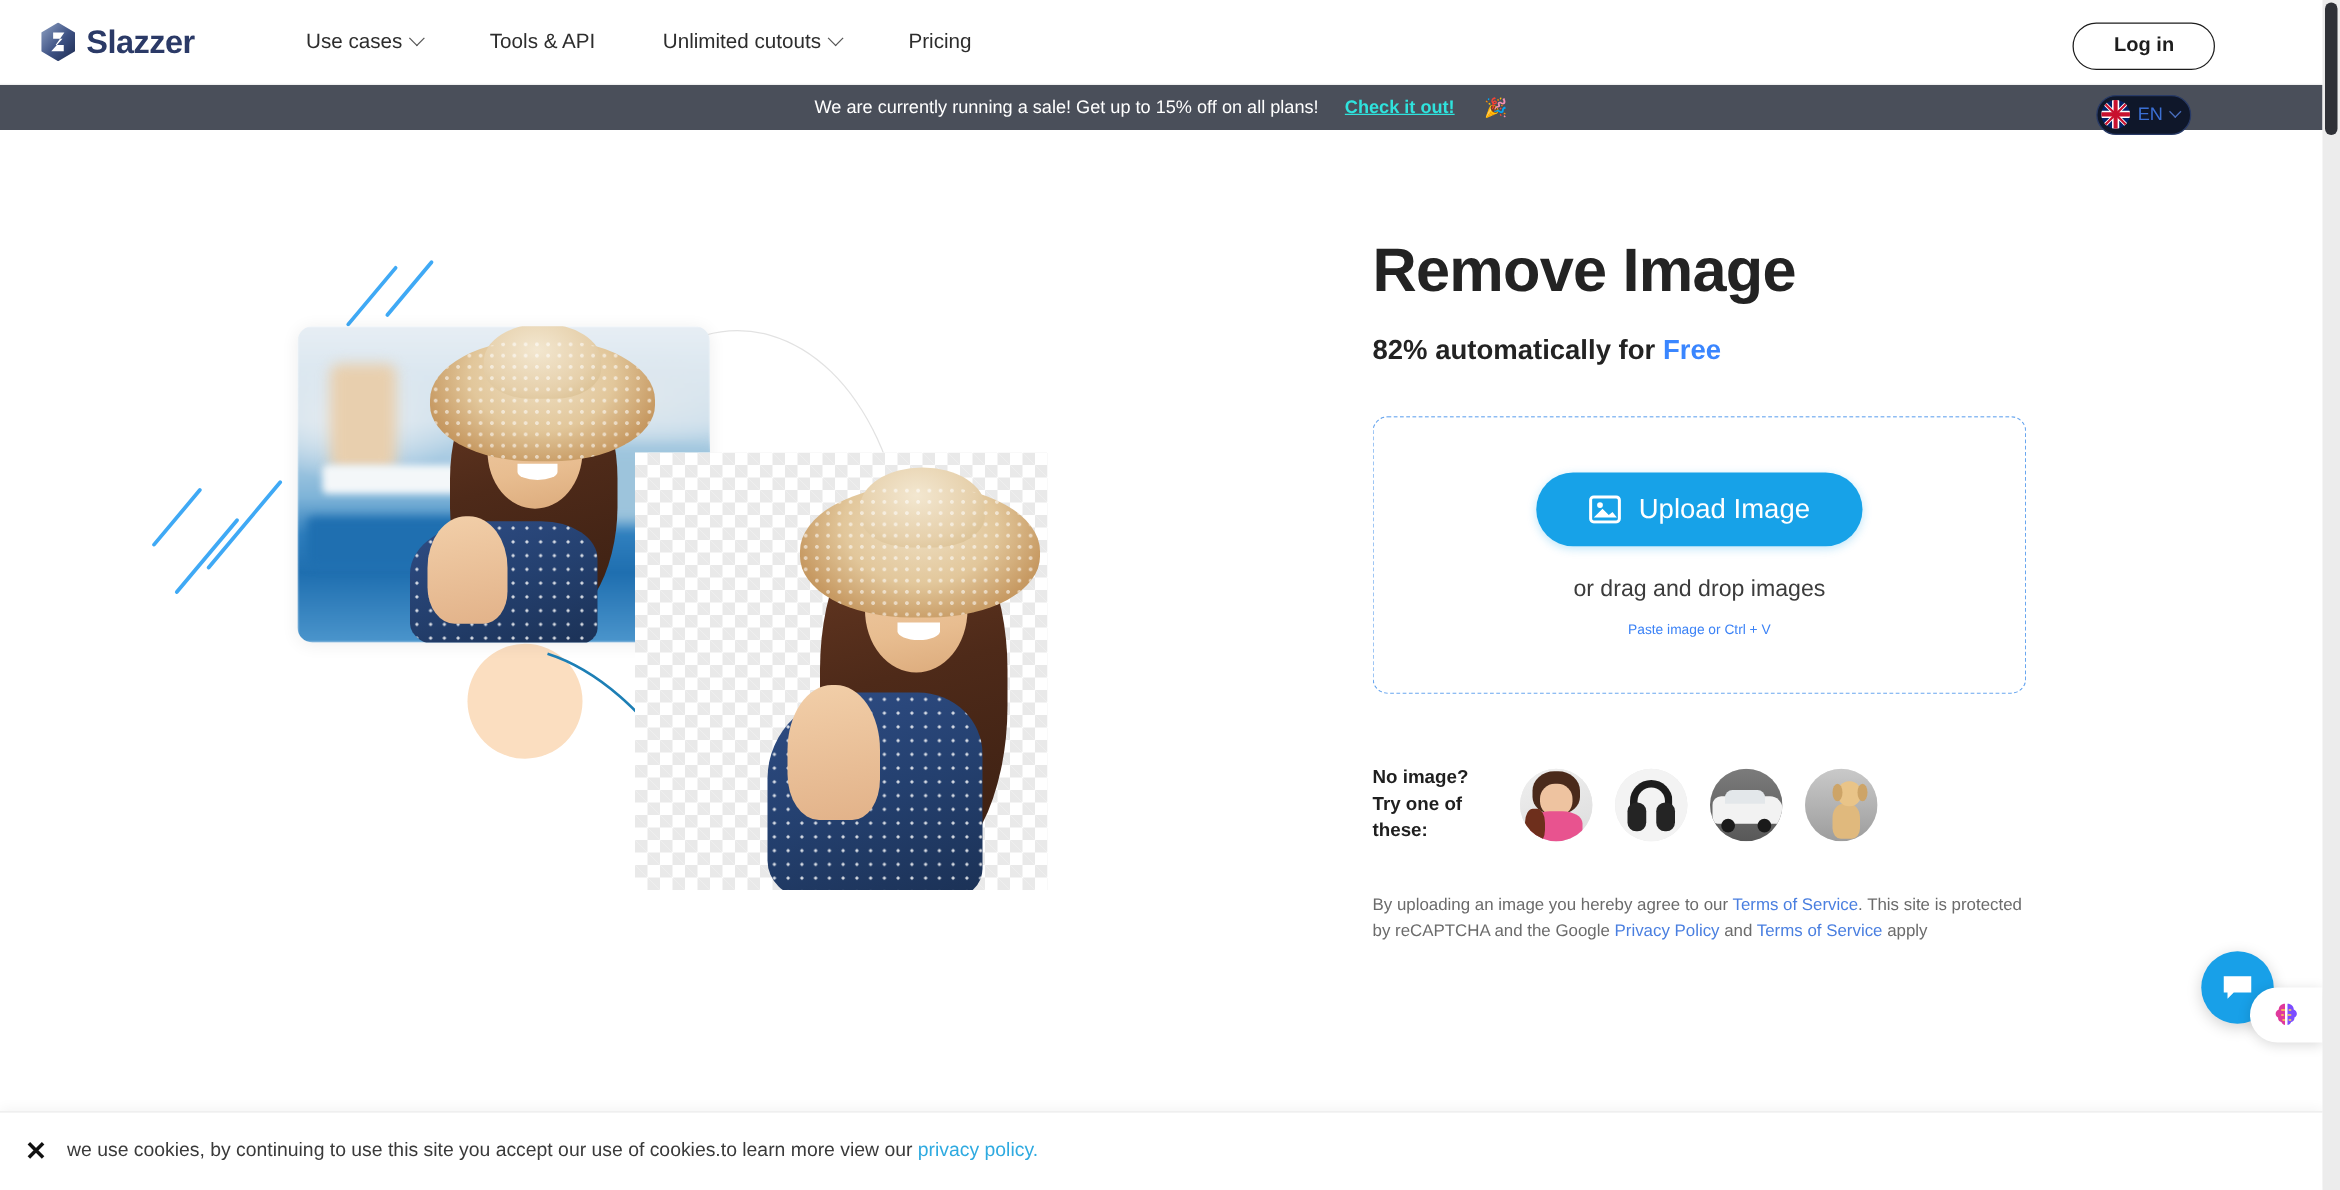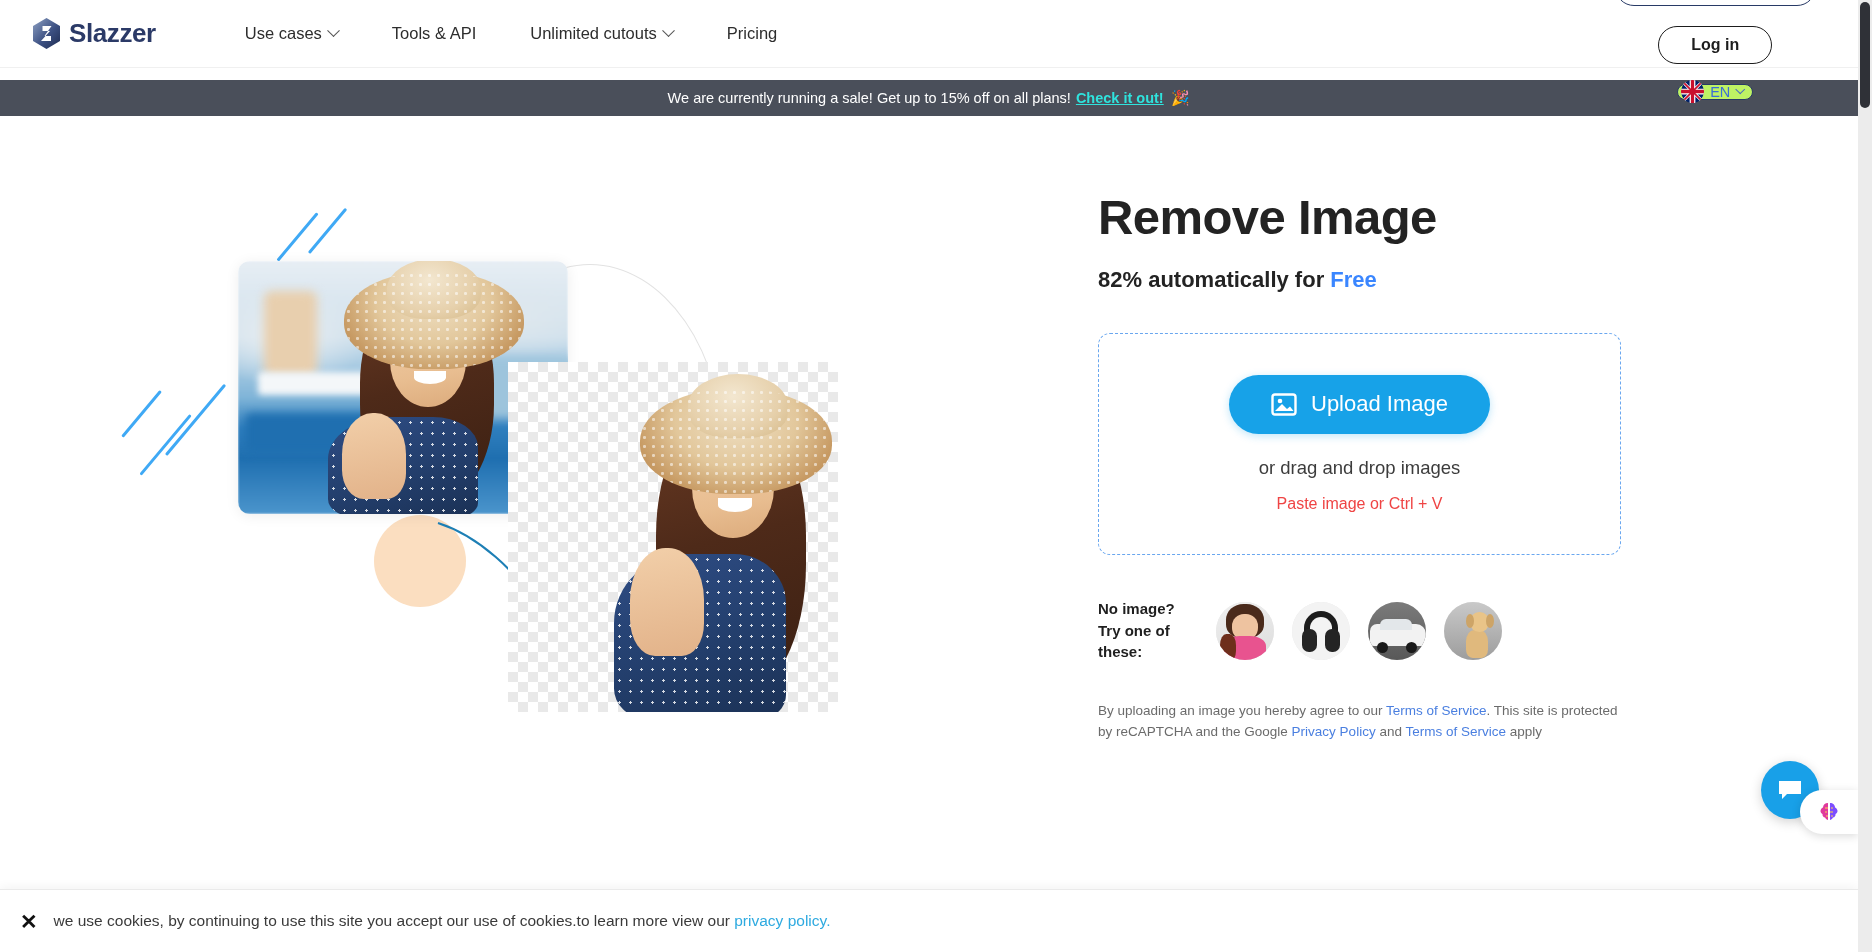--- a/index.html
+++ b/index.html
@@ -37,34 +37,34 @@
     border:1.5px solid #283a66; border-radius:40px;
     height:38px; padding:0 25px; background:#fff;
     font-size:16px; color:#2c2c2c; display:flex; align-items:center; cursor:pointer;
   }
   .btn-outline-dark {
     border:1.5px solid #1d1d1d; border-radius:40px;
     height:38px; padding:0 32px; background:#fff;
     font-size:16px; color:#1d1d1d; font-weight:bold; display:flex; align-items:center; cursor:pointer;
   }
   .lang {
-    border:1.5px solid #283a66; border-radius:40px; height:16px;
-    padding:0 9px 0 3px; display:flex; align-items:center; gap:6px; cursor:pointer; background:#bef264;
+    border:1.5px solid #283a66; border-radius:40px; height:32px;
+    padding:0 9px 0 3px; display:flex; align-items:center; gap:6px; cursor:pointer; background:#0f172a;
   }
   .flag { width:23px; height:23px; border-radius:50%; display:block; }
   .lang-label { font-size:14.5px; color:#3b6fd4; }
   .chev-sm { display:inline-block; width:7px; height:7px;
     border-right:1.5px solid #4a6fbf; border-bottom:1.5px solid #4a6fbf;
     transform: rotate(45deg) translate(-1px,-2px); }
 
   
   .sale-banner {
-    position:absolute; top:80px; left:0; width:1858px; height:36px;
+    position:absolute; top:68px; left:0; width:1858px; height:36px;
     background:#4a4f5a; display:flex; align-items:center; justify-content:center;
-    font-size:14.5px; color:#ffffff; gap:0px; z-index:19;
+    font-size:14.5px; color:#ffffff; gap:16px; z-index:19;
   }
   .sale-link { color:#2fe3dd; font-weight:bold; text-decoration:underline; margin-left:5px; cursor:pointer;}
   .sale-emoji { margin-left:8px; font-size:15px; }
 
   
   .hero-art { position:absolute; left:0; top:104px; width:930px; height:700px; }
 
   .diag-lines { position:absolute; left:200px; top:120px; width:200px; height:220px; }
   .dl { position:absolute; background:#3fa9f5; width:3.4px; border-radius:2px; transform: rotate(40deg); }
 
@@ -158,23 +158,23 @@
     display:flex; flex-direction:column; align-items:center; justify-content:center;
   }
   .upload-btn {
     background:#17a2e8; color:#fff; border:none; border-radius:40px;
     height:59px; padding:0 42px; display:flex; align-items:center; gap:14px;
     font-size:22px; cursor:pointer;
     box-shadow:0 2px 8px rgba(23,162,232,.28);
   }
   .pic-icon { width:26px; height:23px; display:block; }
   .drop-text { margin-top:23px; font-size:18.5px; color:#3c3c3c; }
-  .paste-text { margin-top:16px; font-size:16px; color:#ef4444; }
-
-  .samples { margin-top:43px; display:flex; align-items:center; gap:18px; }
+  .paste-text { margin-top:16px; font-size:11px; color:#3b82f6; }
+
+  .samples { margin-top:56px; display:flex; align-items:center; gap:18px; }
   .samples-label { font-size:15px; font-weight:bold; color:#1f1f1f; line-height:1.45; width:100px; }
   .thumb { width:58px; height:58px; border-radius:50%; overflow:hidden; cursor:pointer; position:relative; background:#e9e9e9; }
 
   .legal { margin-top:38px; font-size:13.5px; line-height:1.55; color:#6b6b6b; width:525px; }
   .legal a { color:#4a7fe0; text-decoration:none; cursor:pointer; }
 
   
   .cookie-bar {
     position:absolute; left:0; bottom:0; width:1858px; height:63px;
     background:#fff; border-top:1px solid #eaeaea;

